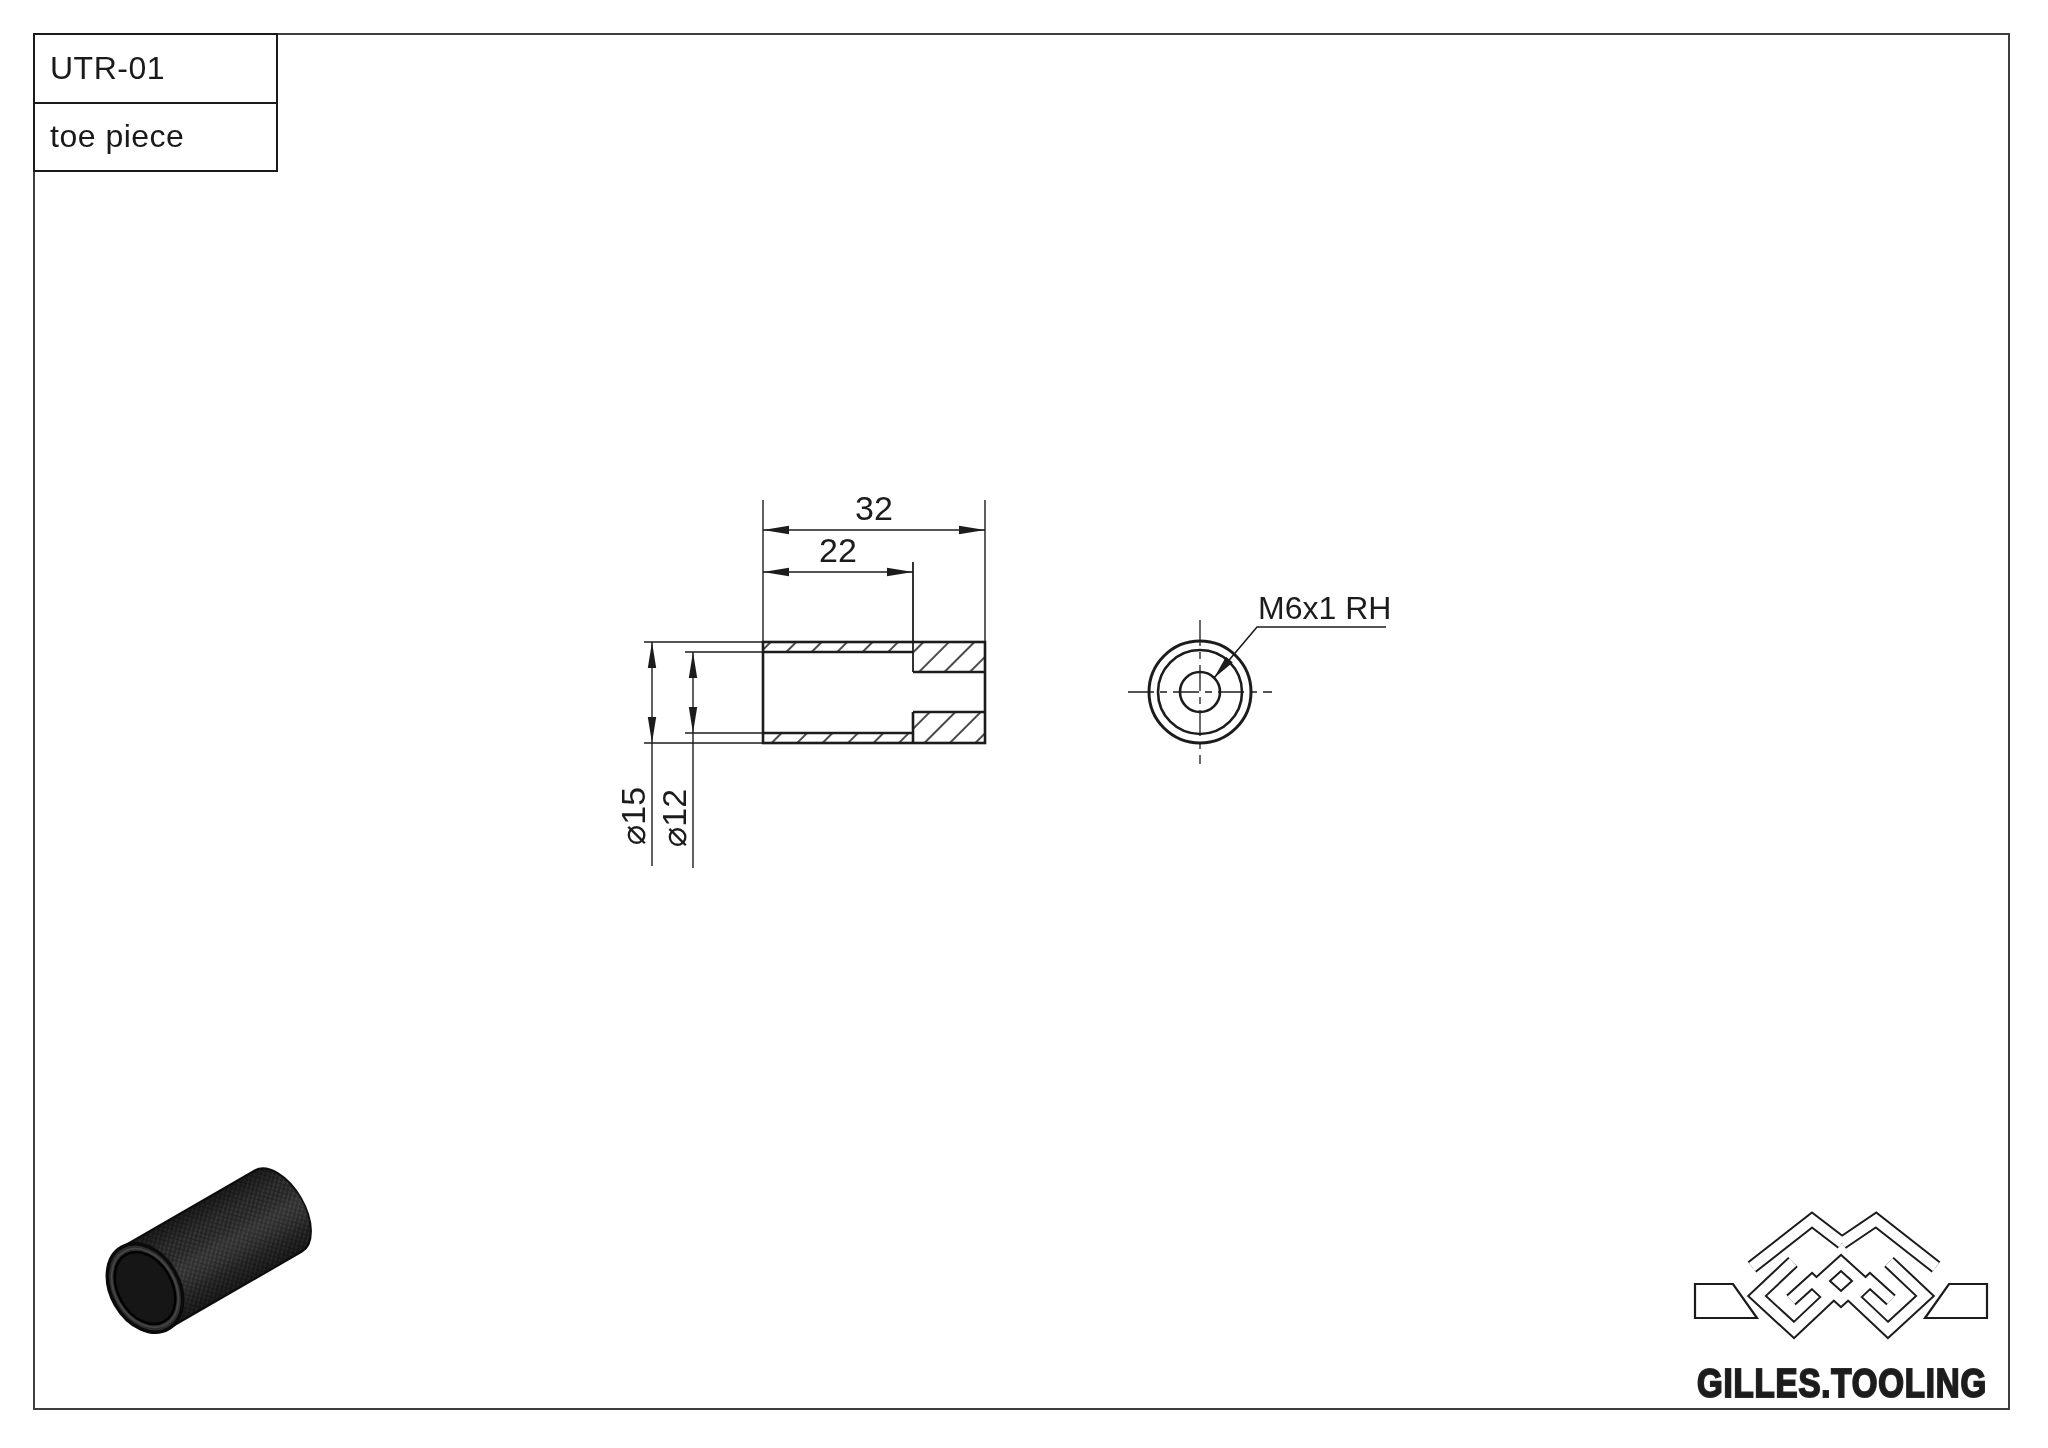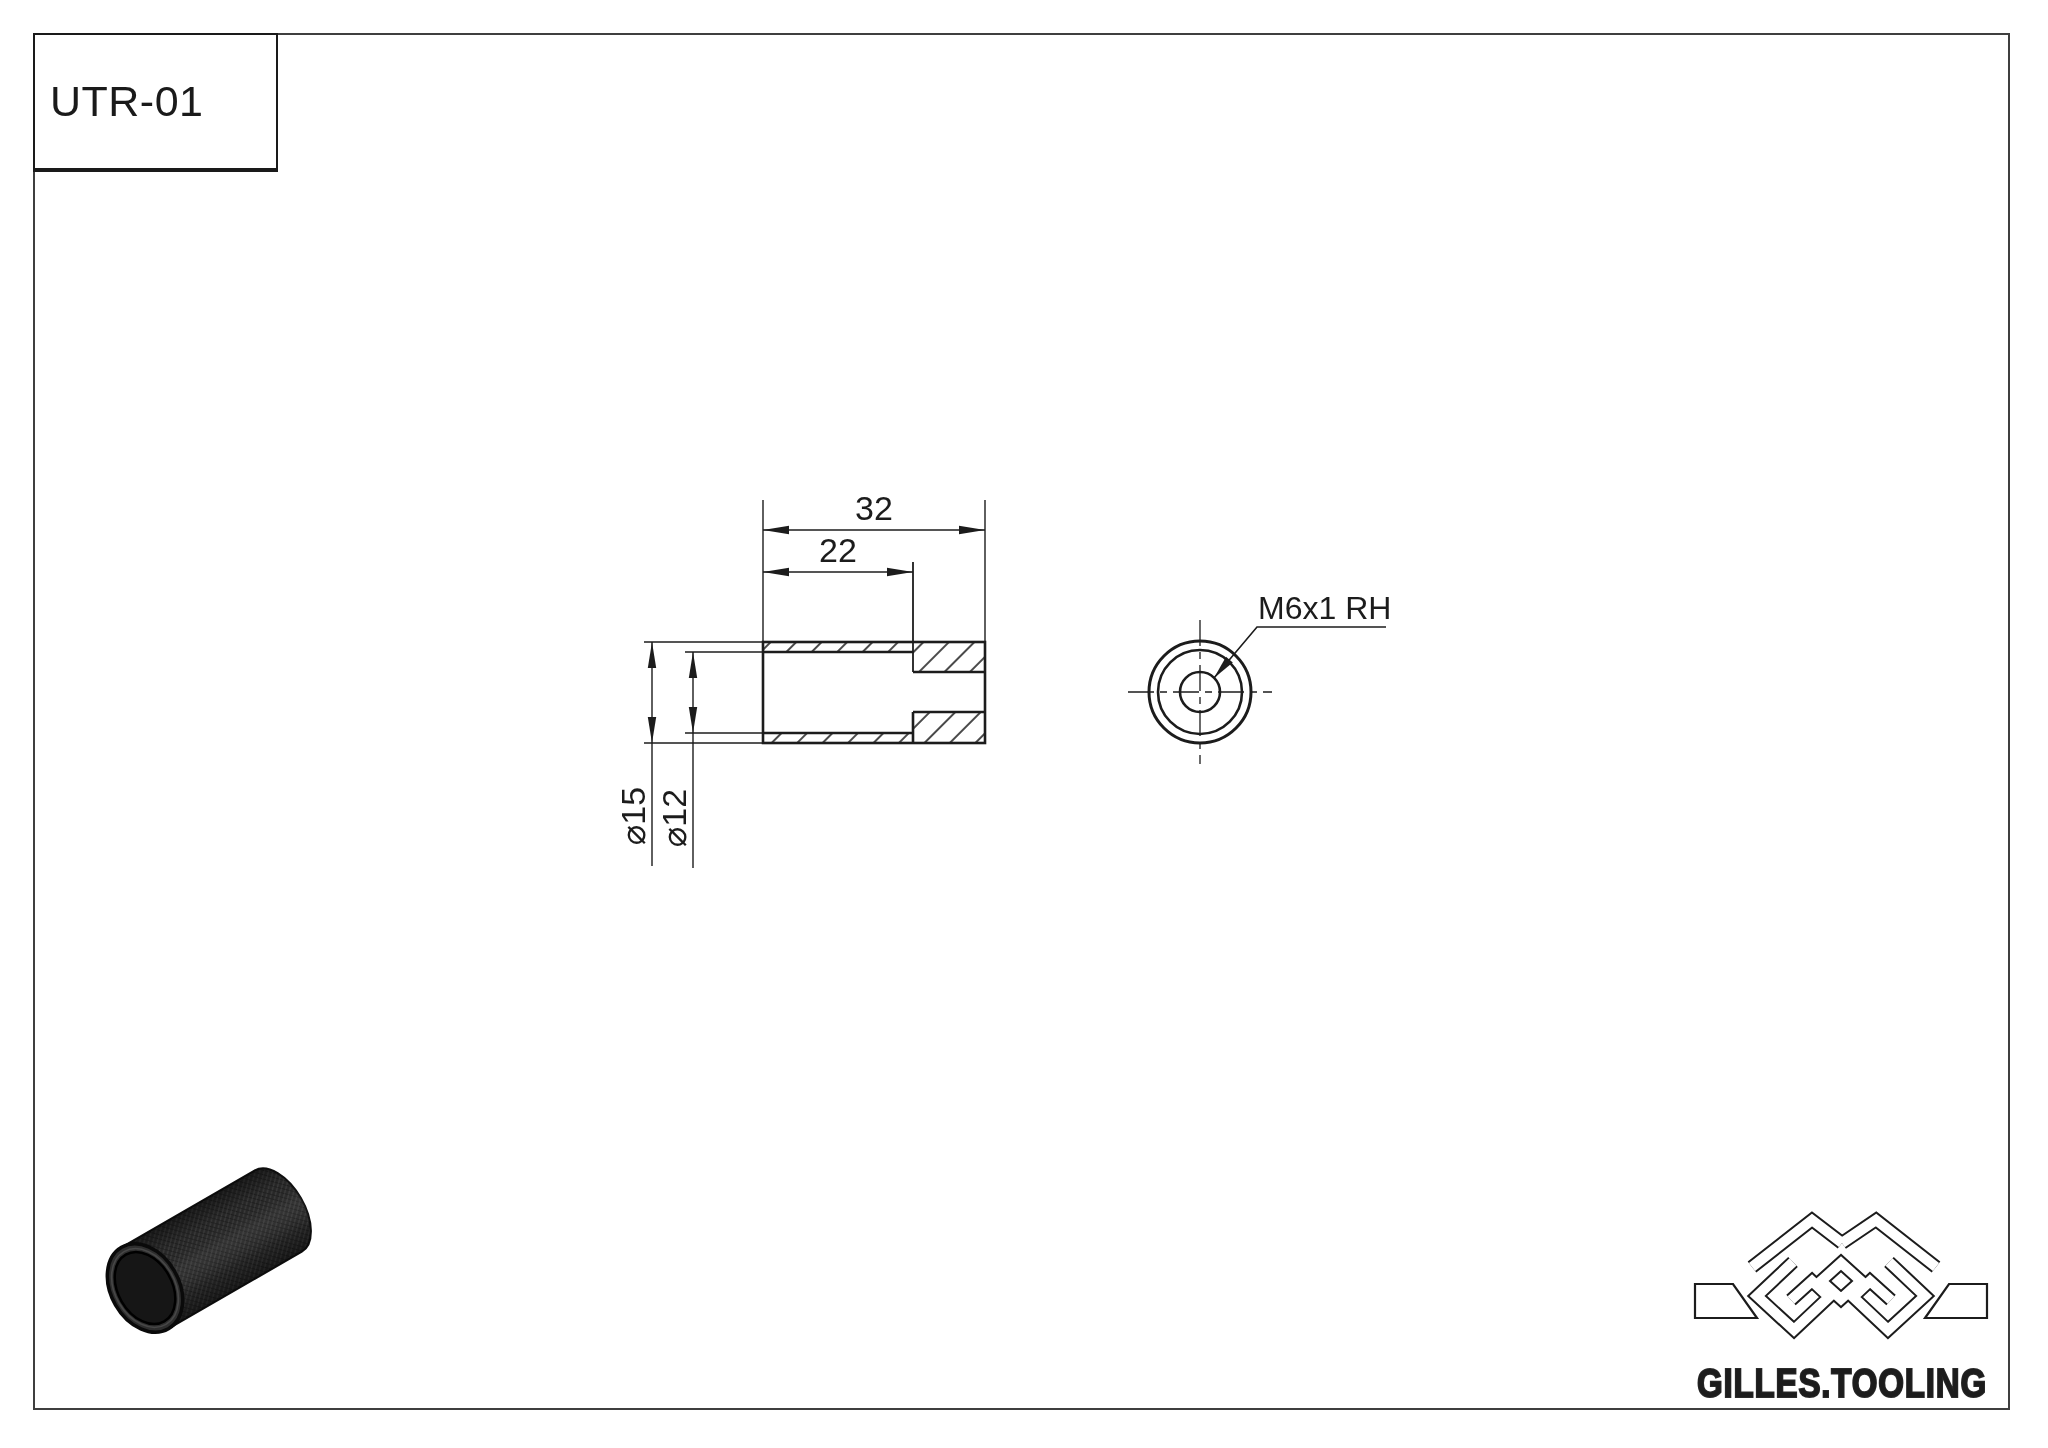--- a/index.html
+++ b/index.html
@@ -5,35 +5,36 @@
   html,body{margin:0;padding:0;background:#ffffff;}
   body{width:2048px;height:1448px;position:relative;overflow:hidden;
        font-family:"Liberation Sans", sans-serif;color:#1c1c1c;}
   .sheet{position:absolute;inset:0;background:#ffffff;}
   .frame{position:absolute;left:33px;top:33px;width:1977px;height:1377px;
          border:2px solid #3f3f3f;box-sizing:border-box;}
   .titleblock{position:absolute;left:33px;top:33px;width:245px;height:139px;
               border:2px solid #1a1a1a;box-sizing:border-box;background:#fff;
               display:flex;flex-direction:column;}
   .titleblock .row{flex:1;display:flex;align-items:center;padding-left:15px;
-                   font-size:43px;letter-spacing:.5px;color:#1a1a1a;}
+                   font-size:32px;letter-spacing:.5px;color:#1a1a1a;}
   .titleblock .row.first{border-bottom:2px solid #1a1a1a;}
   svg{position:absolute;left:0;top:0;}
   svg text{font-family:"Liberation Sans", sans-serif;fill:#1c1c1c;}
   .dimtext{font-size:34px;}
   .callout{font-size:32px;}
 </style>
 </head>
 <body>
 
 <div class="sheet">
   <div class="frame"></div>
 
   <div class="titleblock">
     <div class="row first">UTR-01</div>
+    <div class="row">toe piece</div>
   </div>
 
   <svg width="2048" height="1448" viewBox="0 0 2048 1448">
     <defs>
       <pattern id="hatch" width="18" height="18" patternUnits="userSpaceOnUse" patternTransform="rotate(-45)">
         <line x1="0" y1="9" x2="18" y2="9" stroke="#1c1c1c" stroke-width="1.6"></line>
       </pattern>
       <pattern id="knurl" width="6" height="6" patternUnits="userSpaceOnUse">
         <rect width="6" height="6" fill="#272727"></rect>
         <path d="M0,6 L6,0" stroke="#3a3a3a" stroke-width="1.4"></path>

